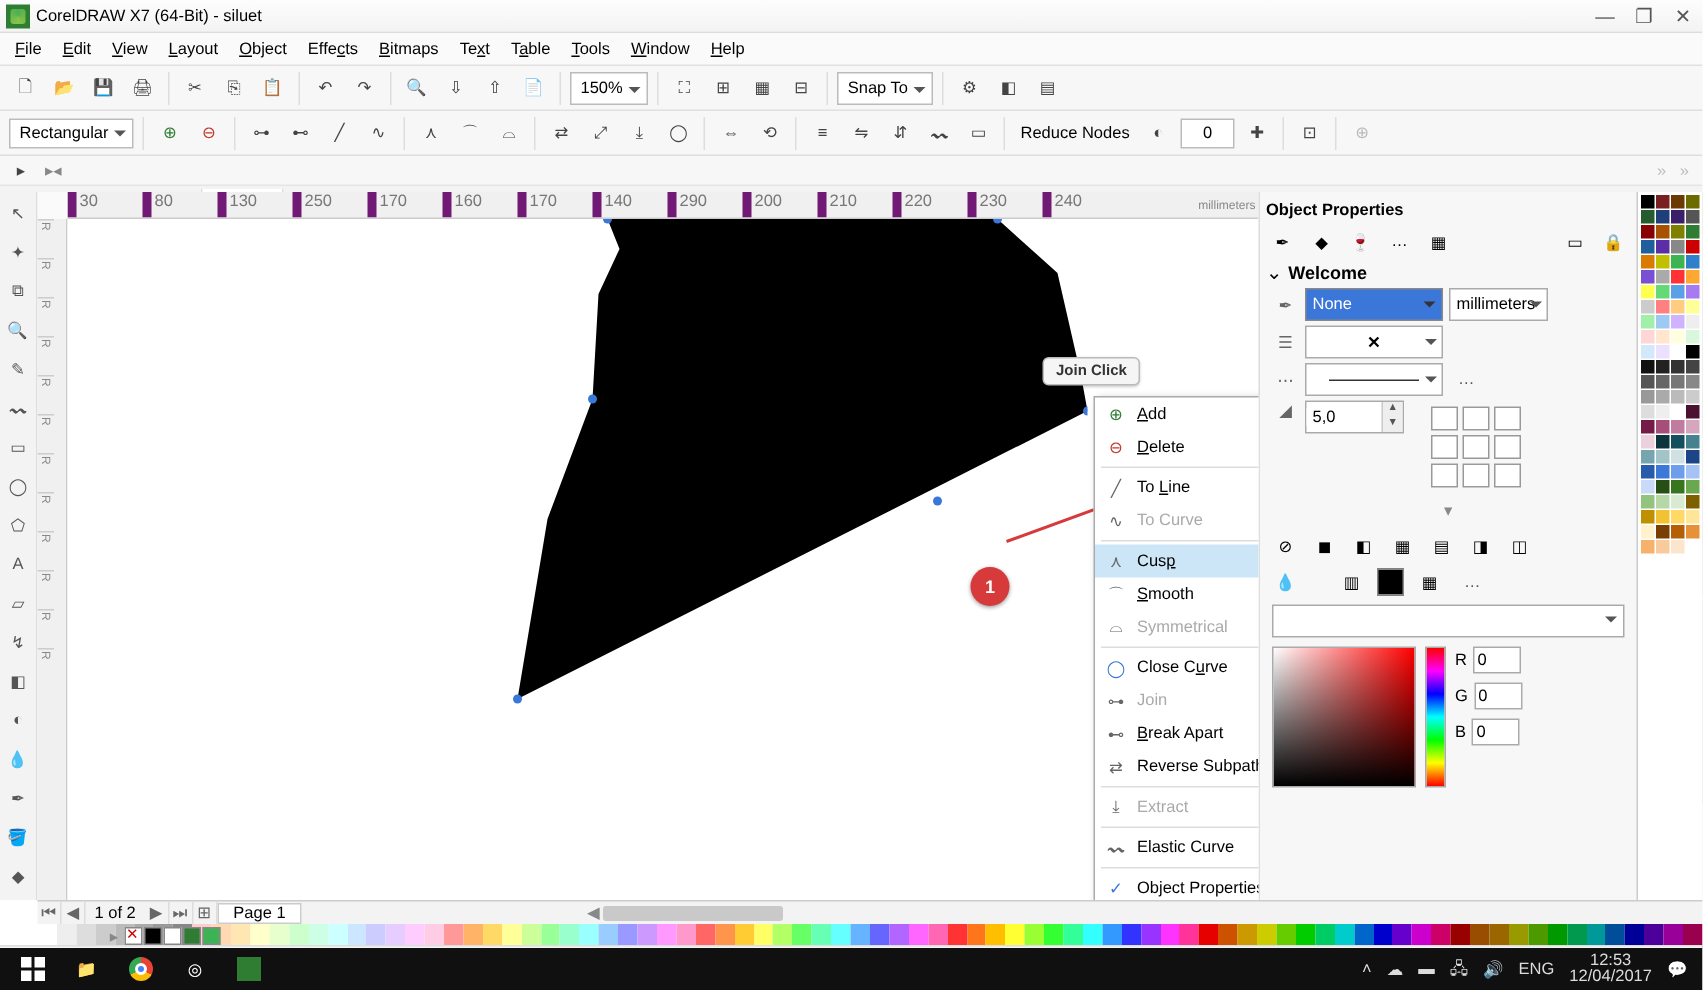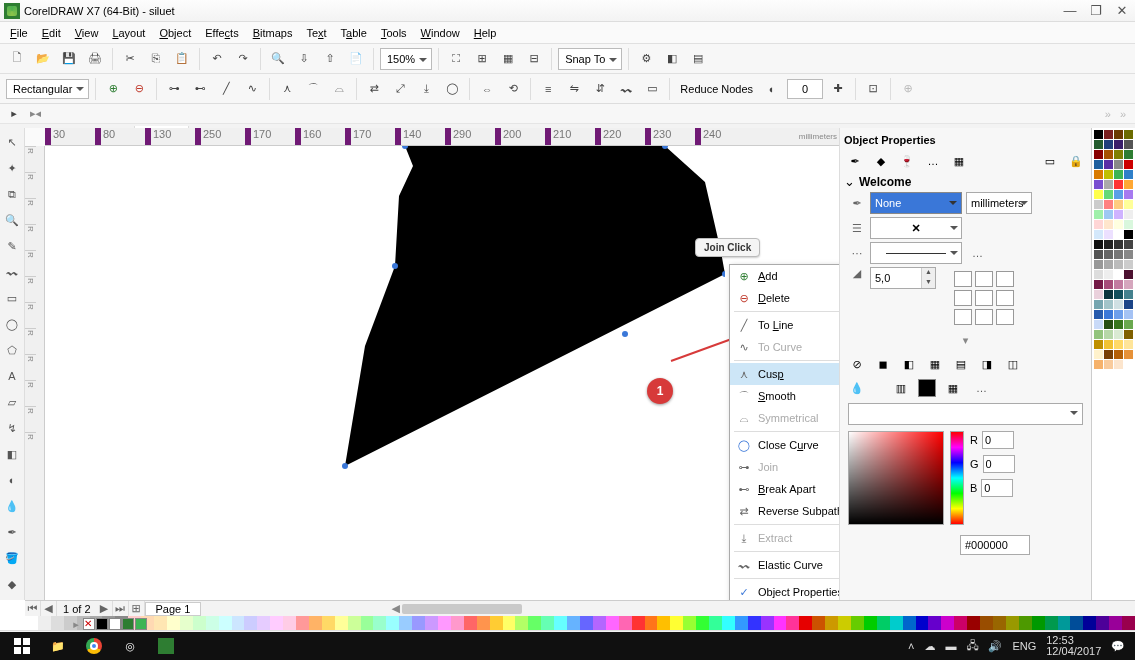--- a/index.html
+++ b/index.html
@@ -448,25 +448,20 @@
           <div class="rr">
               <span>G</span>
               <input value="0" style="">
             </div>
           <div class="rr">
               <span>B</span>
               <input value="0" style="">
             </div>
         </div>
       </div>
-      <div style="display:flex;align-items:center;gap:6px;margin-left:116px">
-        <div class="hexbox">
-            <span>#000000</span>
-          </div>
-      </div>
     </div>
     <div class="palettes">
       <div class="tab"><span>Hints</span></div>
       <div class="tab" style="background:#ddd"><span>Object Properties</span></div>
       <div class="tab"><span>Object Manager</span></div>
       <div class="tab"><span>Color Palette Manager</span></div>
     </div>
   </div>
 </div>
 
@@ -715,19 +710,19 @@
   <div class="tb">
       <span style="width:16px;height:16px;background:#2e7d32;display:inline-block"></span>
     </div>
   <div class="tray">
     <span>˄</span>
     <span>☁</span>
     <span>▬</span>
     <span>🖧</span>
     <span>🔊</span>
     <span>ENG</span>
-    <div style="text-align:left;line-height:11px">
+    <div style="text-align:center;line-height:11px">
       <div>12:53</div>
       <div>12/04/2017</div>
     </div>
     <span>💬</span>
   </div>
 </div>
 
 </body></html>

